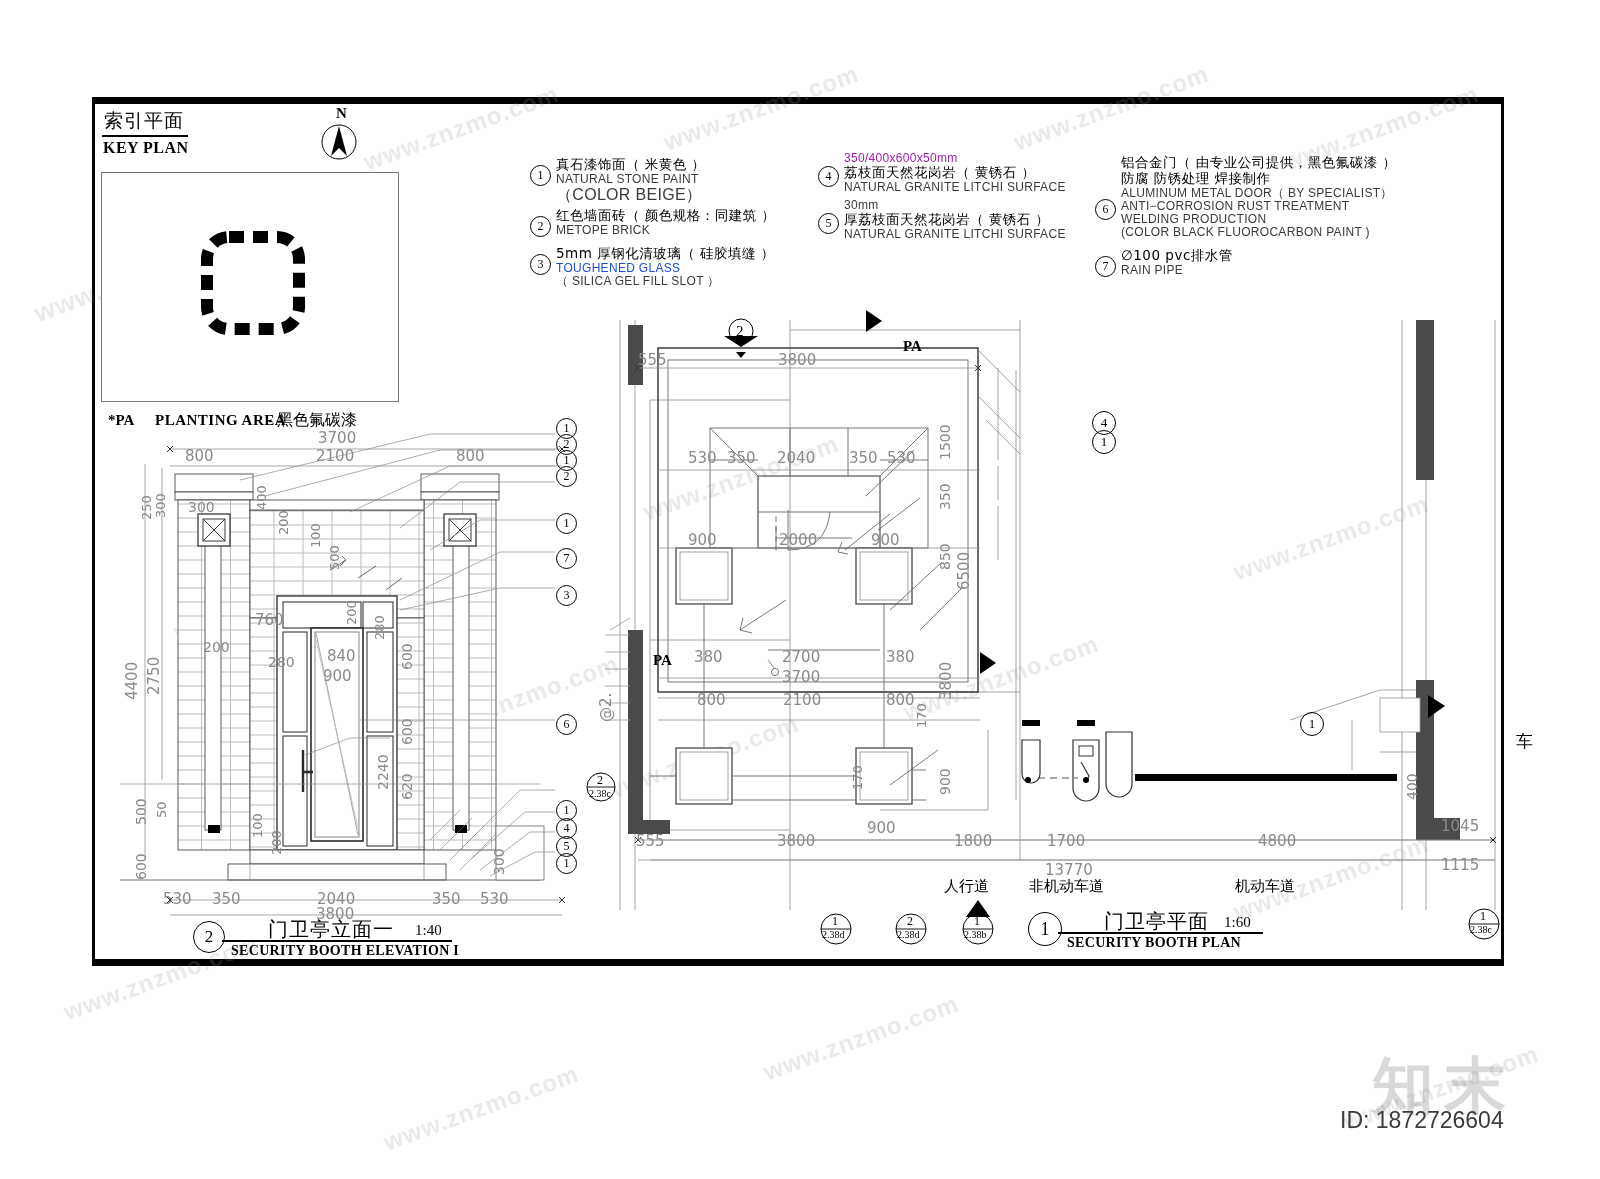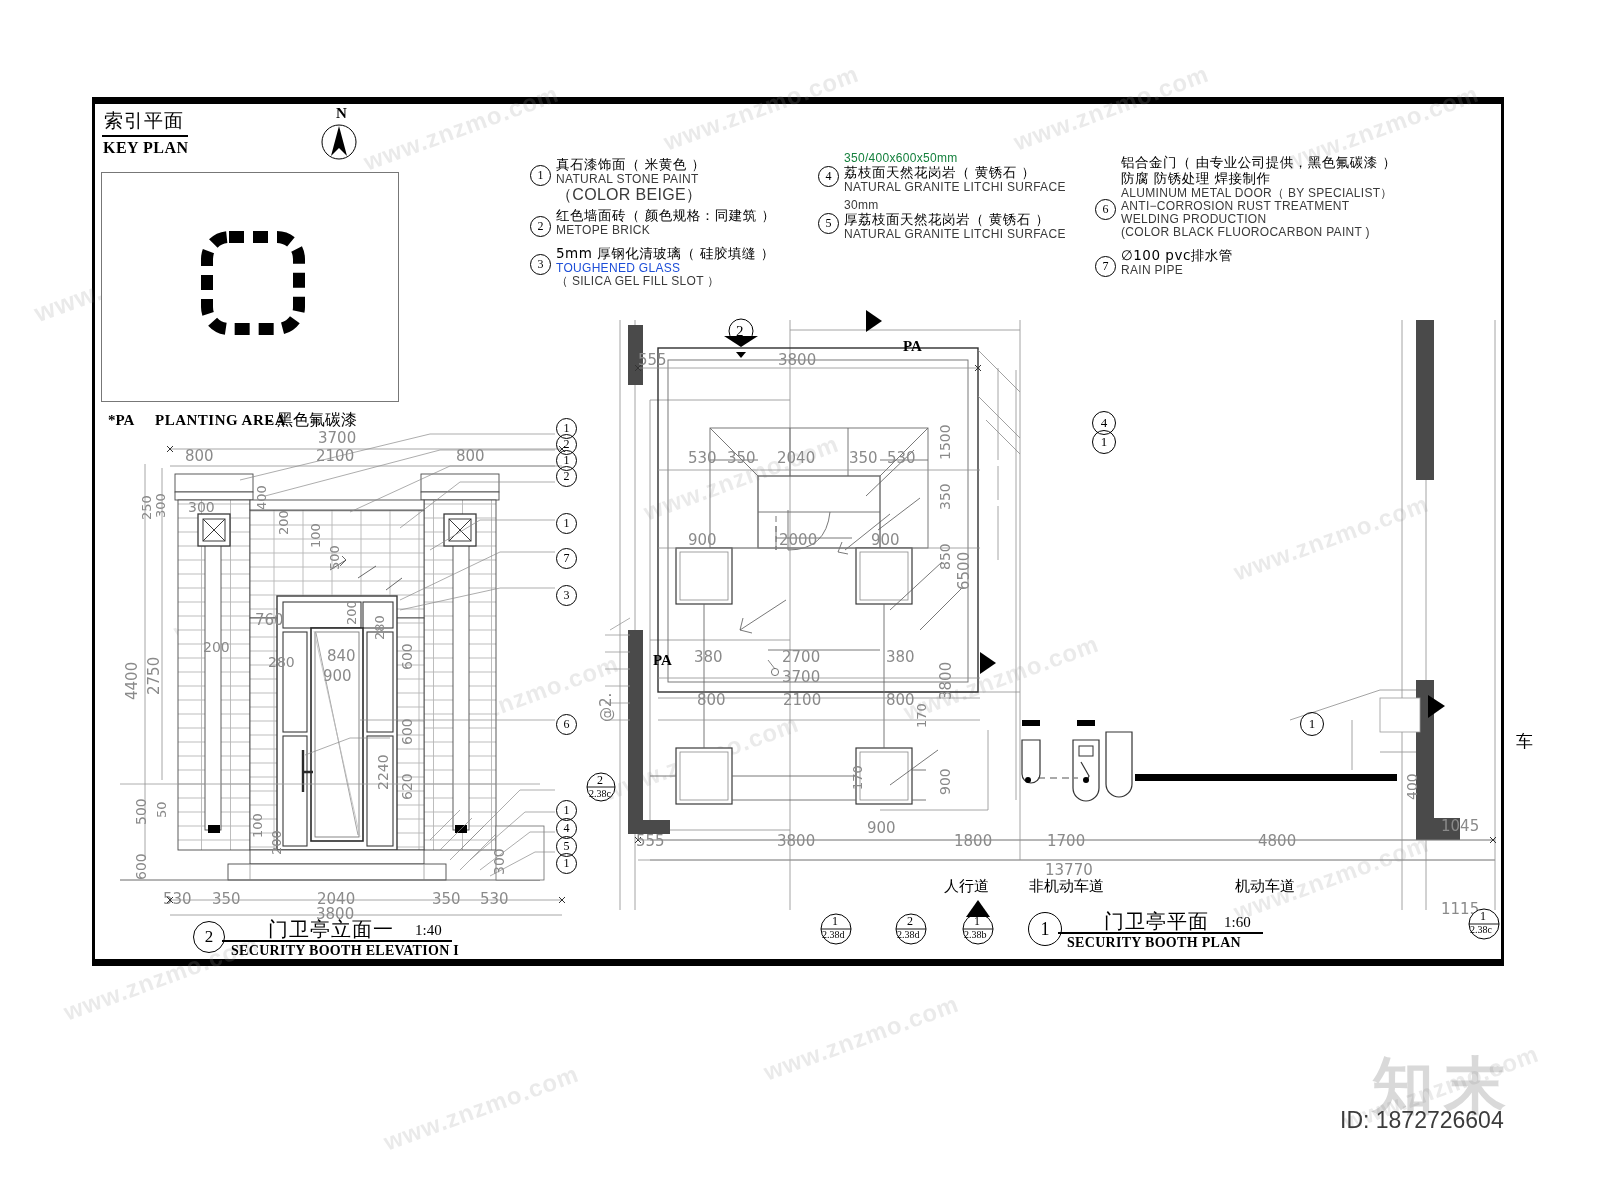--- a/index.html
+++ b/index.html
@@ -100,21 +100,21 @@
       <div class="txt " style="left: 556px; top: 173px; font-size: 12px; color: rgb(58, 58, 58); letter-spacing: 0.3px;">NATURAL STONE PAINT</div>
       <div class="txt " style="left: 556px; top: 186px; font-size: 16px; color: rgb(58, 58, 58); letter-spacing: 0.3px;">（COLOR BEIGE）</div>
       <div class="circnum" style="left: 530px; top: 216px; width: 19px; height: 19px; font-size: 12px;">2</div>
       <div class="txt cn" style="left: 556px; top: 208px; font-size: 13.5px; color: rgb(0, 0, 0); letter-spacing: 0.5px;">红色墙面砖（ 颜色规格：同建筑 ）</div>
       <div class="txt " style="left: 556px; top: 224px; font-size: 12px; color: rgb(58, 58, 58); letter-spacing: 0.3px;">METOPE BRICK</div>
       <div class="circnum" style="left: 530px; top: 254px; width: 19px; height: 19px; font-size: 12px;">3</div>
       <div class="txt cn" style="left: 556px; top: 246px; font-size: 13.5px; color: rgb(0, 0, 0); letter-spacing: 0.5px;">5mm 厚钢化清玻璃（ 硅胶填缝 ）</div>
       <div class="txt " style="left: 556px; top: 262px; font-size: 12px; color: #1d4ed8; letter-spacing: 0.3px;">TOUGHENED GLASS</div>
       <div class="txt " style="left: 556px; top: 275px; font-size: 12px; color: rgb(58, 58, 58); letter-spacing: 0.3px;">（ SILICA GEL FILL SLOT ）</div>
       <div class="circnum" style="left: 818px; top: 166px; width: 19px; height: 19px; font-size: 12px;">4</div>
-      <div class="txt " style="left: 844px; top: 152px; font-size: 12px; color: #15803d; letter-spacing: 0.3px;">350/400x600x50mm</div>
+      <div class="txt " style="left: 844px; top: 152px; font-size: 12px; color: #a21caf; letter-spacing: 0.3px;">350/400x600x50mm</div>
       <div class="txt cn" style="left: 844px; top: 165px; font-size: 13.5px; color: rgb(0, 0, 0); letter-spacing: 0.5px;">荔枝面天然花岗岩（ 黄锈石 ）</div>
       <div class="txt " style="left: 844px; top: 181px; font-size: 12px; color: rgb(58, 58, 58); letter-spacing: 0.3px;">NATURAL GRANITE LITCHI SURFACE</div>
       <div class="circnum" style="left: 818px; top: 213px; width: 19px; height: 19px; font-size: 12px;">5</div>
       <div class="txt " style="left: 844px; top: 199px; font-size: 12px; color: rgb(58, 58, 58); letter-spacing: 0.3px;">30mm</div>
       <div class="txt cn" style="left: 844px; top: 212px; font-size: 13.5px; color: rgb(0, 0, 0); letter-spacing: 0.5px;">厚荔枝面天然花岗岩（ 黄锈石 ）</div>
       <div class="txt " style="left: 844px; top: 228px; font-size: 12px; color: rgb(58, 58, 58); letter-spacing: 0.3px;">NATURAL GRANITE LITCHI SURFACE</div>
       <div class="circnum" style="left: 1095px; top: 199px; width: 19px; height: 19px; font-size: 12px;">6</div>
       <div class="txt cn" style="left: 1121px; top: 155px; font-size: 13.5px; color: rgb(0, 0, 0); letter-spacing: 0.5px;">铝合金门（ 由专业公司提供，黑色氟碳漆 ）</div>
       <div class="txt cn" style="left: 1121px; top: 171px; font-size: 13.5px; color: rgb(0, 0, 0); letter-spacing: 0.5px;">防腐 防锈处理 焊接制作</div>
       <div class="txt " style="left: 1121px; top: 187px; font-size: 12px; color: rgb(58, 58, 58); letter-spacing: 0.3px;">ALUMINUM METAL DOOR（ BY SPECIALIST）</div>
@@ -484,21 +484,21 @@
 
     <div class="txt dim" style="left:636px;top:833px;font-size:15px;">555</div>
     <div class="txt dim" style="left:777px;top:833px;font-size:15px;">3800</div>
     <div class="txt dim" style="left:954px;top:833px;font-size:15px;">1800</div>
     <div class="txt dim" style="left:1047px;top:833px;font-size:15px;">1700</div>
     <div class="txt dim" style="left:1258px;top:833px;font-size:15px;">4800</div>
     <div class="txt dim" style="left:1045px;top:862px;font-size:15px;">13770</div>
 
     <div class="txt dim rot90" style="left:1405px;top:800px;font-size:14px;">400</div>
     <div class="txt dim" style="left:1441px;top:818px;font-size:15px;">1045</div>
-    <div class="txt dim" style="left:1441px;top:857px;font-size:15px;margin-top:44px;">1115</div>
+    <div class="txt dim" style="left:1441px;top:857px;font-size:15px;">1115</div>
 
     <div class="txt cn" style="left:944px;top:878px;font-size:15px;">人行道</div>
     <div class="txt cn" style="left:1029px;top:878px;font-size:15px;">非机动车道</div>
     <div class="txt cn" style="left:1235px;top:878px;font-size:15px;">机动车道</div>
 
     <div>
       <svg style="left:718px;top:317px;" width="46" height="40" viewBox="0 0 46 40">
         <circle cx="23" cy="14" r="12" fill="#fff" stroke="#000" stroke-width="1"></circle>
         <path d="M6 19 h34 l-17 11 z" fill="#000"></path>
         <path d="M18 35 h10 l-5 6 z" fill="#000"></path>

